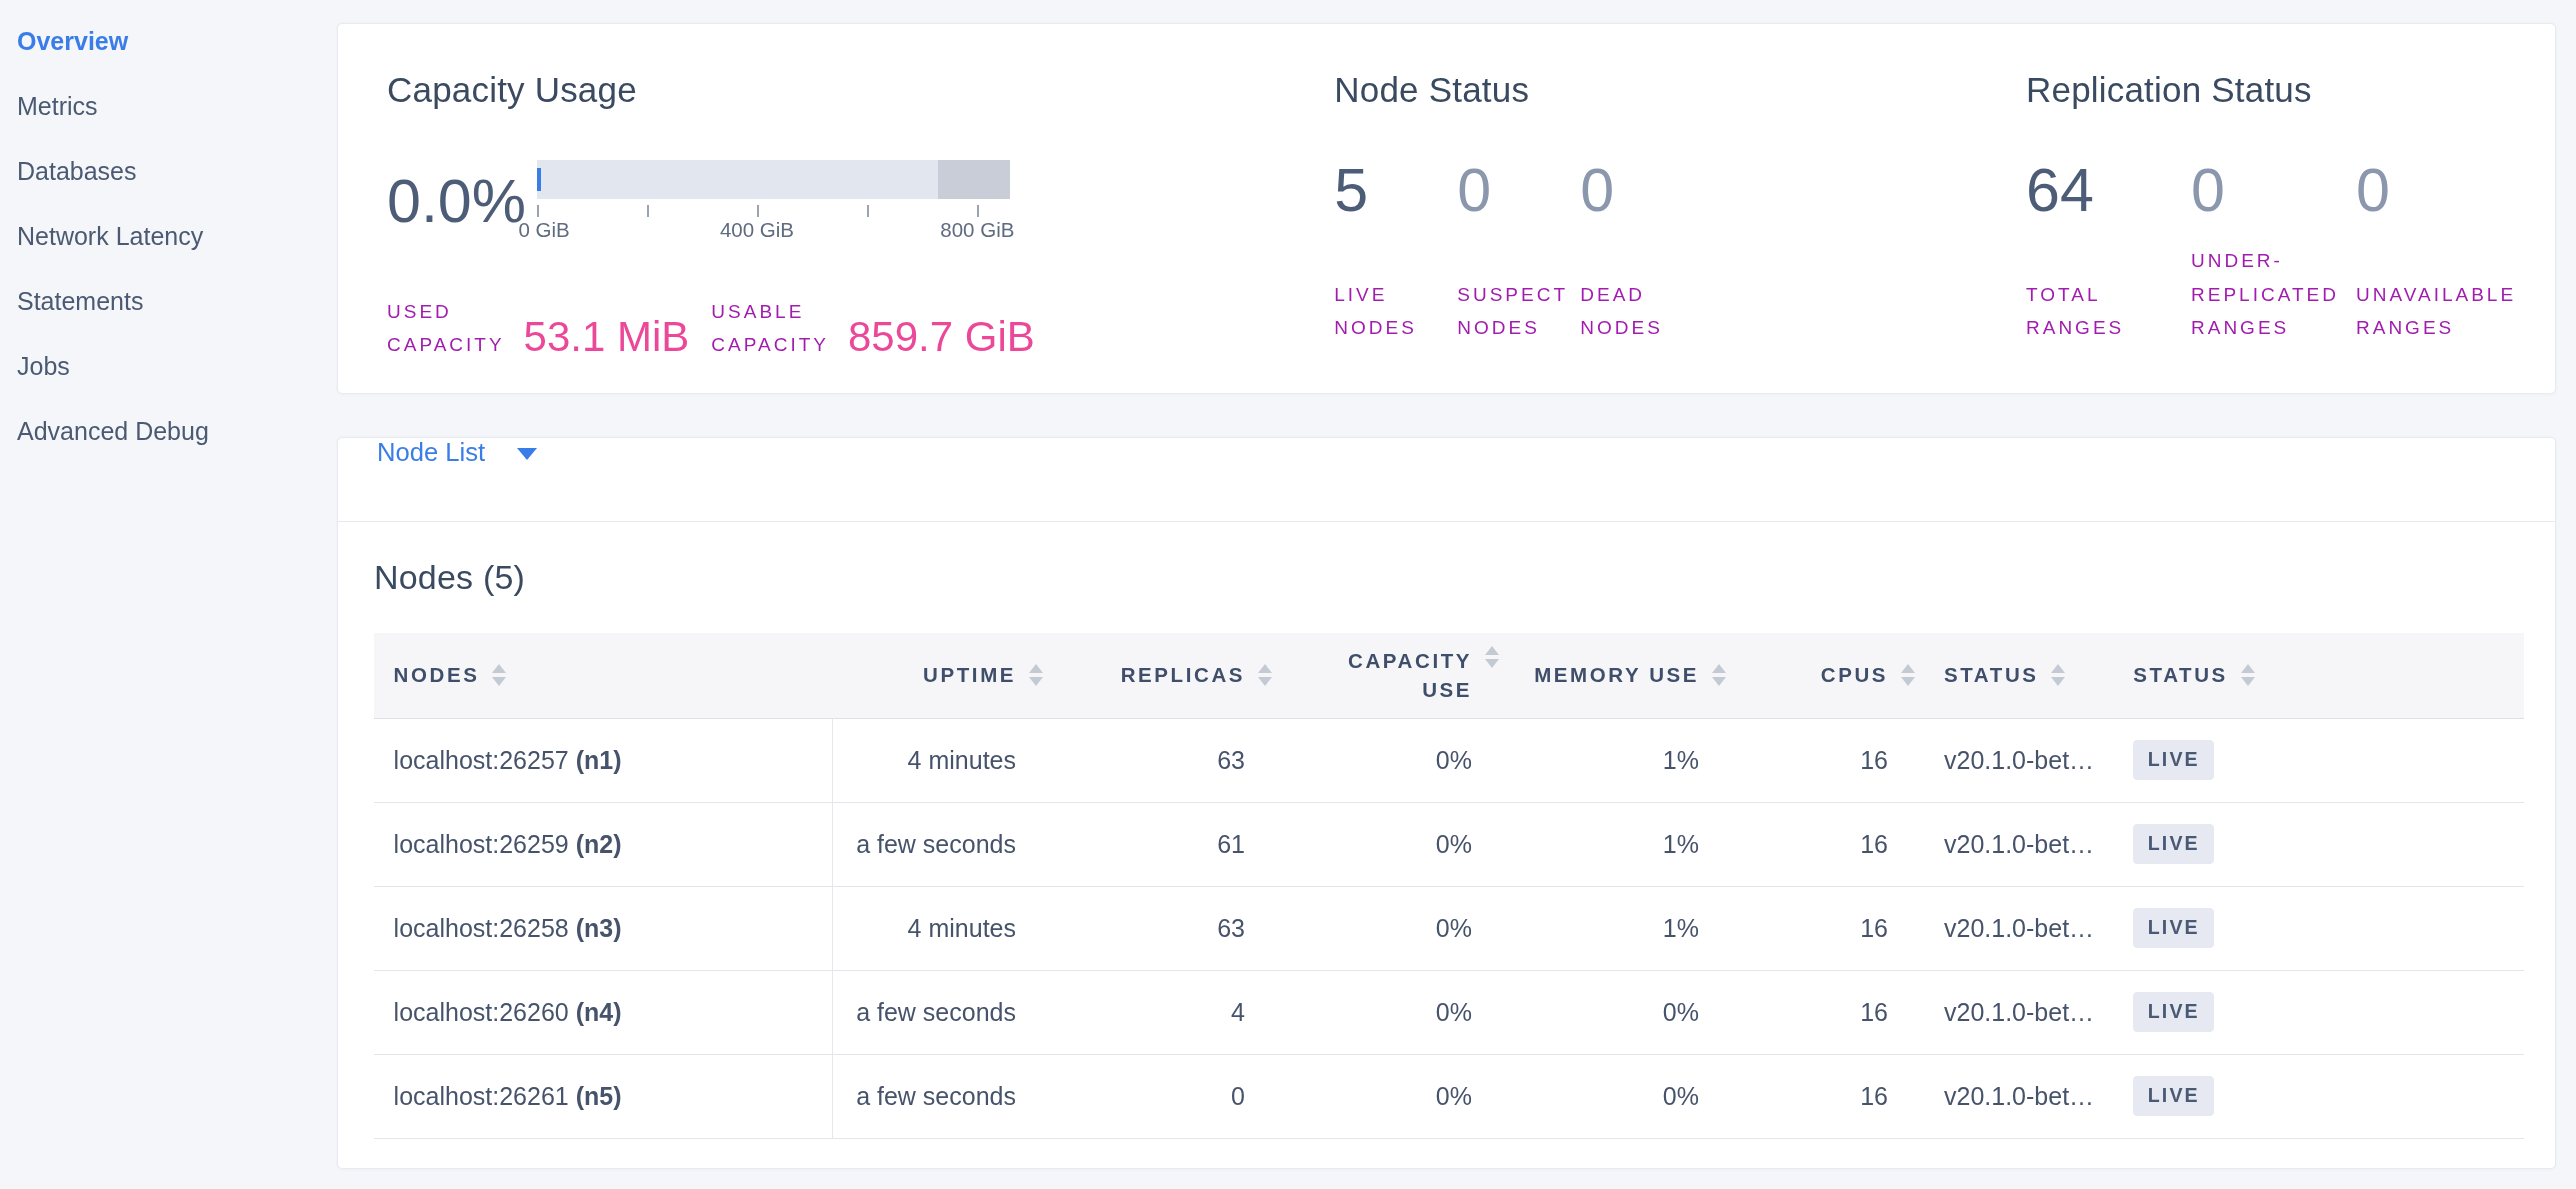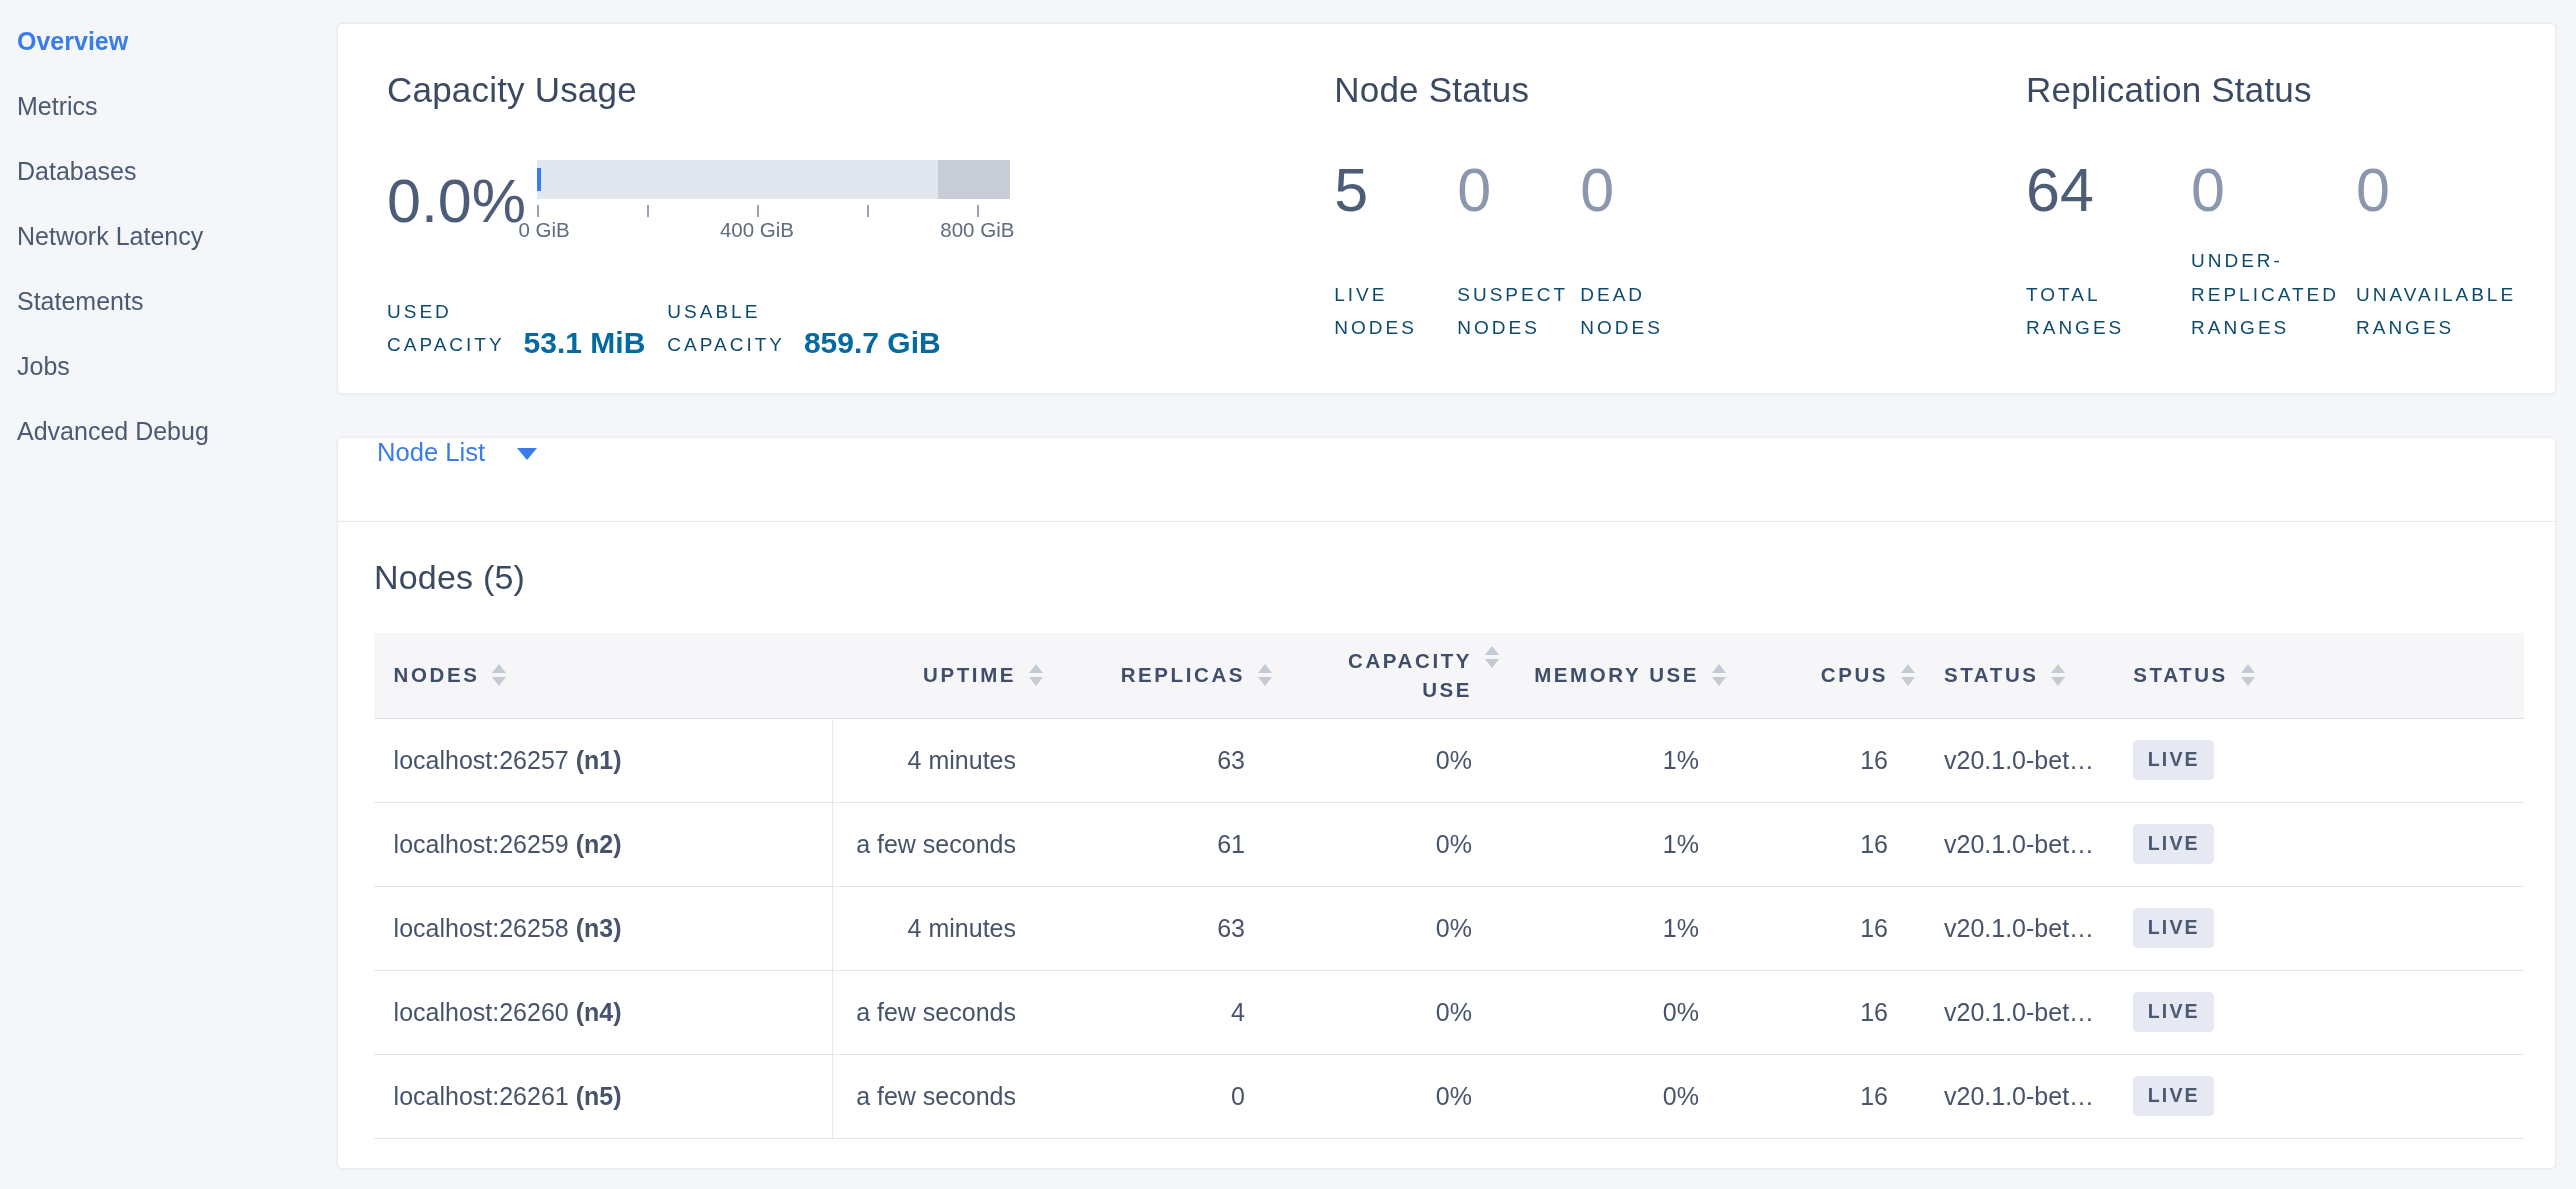--- a/index.html
+++ b/index.html
@@ -44,24 +44,24 @@
   .cap-bar-used { position:absolute; left:0; top:20%; height:60%; width:4.3px; background:#3a7de8; }
   .cap-ticks { position:relative; height:19px; }
   .cap-tick { position:absolute; top:6px; width:1.7px; height:12px; background:#9aa3b2; }
   .cap-axis-labels { position:relative; height:24px; }
   .cap-axis-label {
     position:absolute; transform:translateX(-50%);
     font-size:20.5px; color:#5f6b80; white-space:nowrap;
   }
   .cap-stats { margin-top:53px; display:flex; align-items:flex-end; }
   .stat-label {
-    font-size:19px; letter-spacing:3px; color:#0c4a6e;
+    font-size:19px; letter-spacing:3px; color:#a21caf;
     text-transform:uppercase; line-height:1.75; white-space:pre-line;
   }
-  .cap-value { font-size:30px; font-weight:700; color:#0369a1; line-height:1; margin:0 22px 3.4px 19px; white-space:nowrap; }
+  .cap-value { font-size:42px; font-weight:400; color:#ec4899; line-height:1; margin:0 22px 3.4px 19px; white-space:nowrap; }
 
   .stat-row { margin-top:53px; display:flex; }
   .stat-col { display:flex; flex-direction:column; height:184px; }
   .panel-nodes .stat-col { width:123px; }
   .panel-replication .stat-col { width:165px; }
   .stat-value { font-size:61px; font-weight:500; line-height:1; color:#8b97ad; }
   .stat-value.primary { color:#4d5d78; }
   .stat-col .stat-label { margin-top:auto; }
 
   

